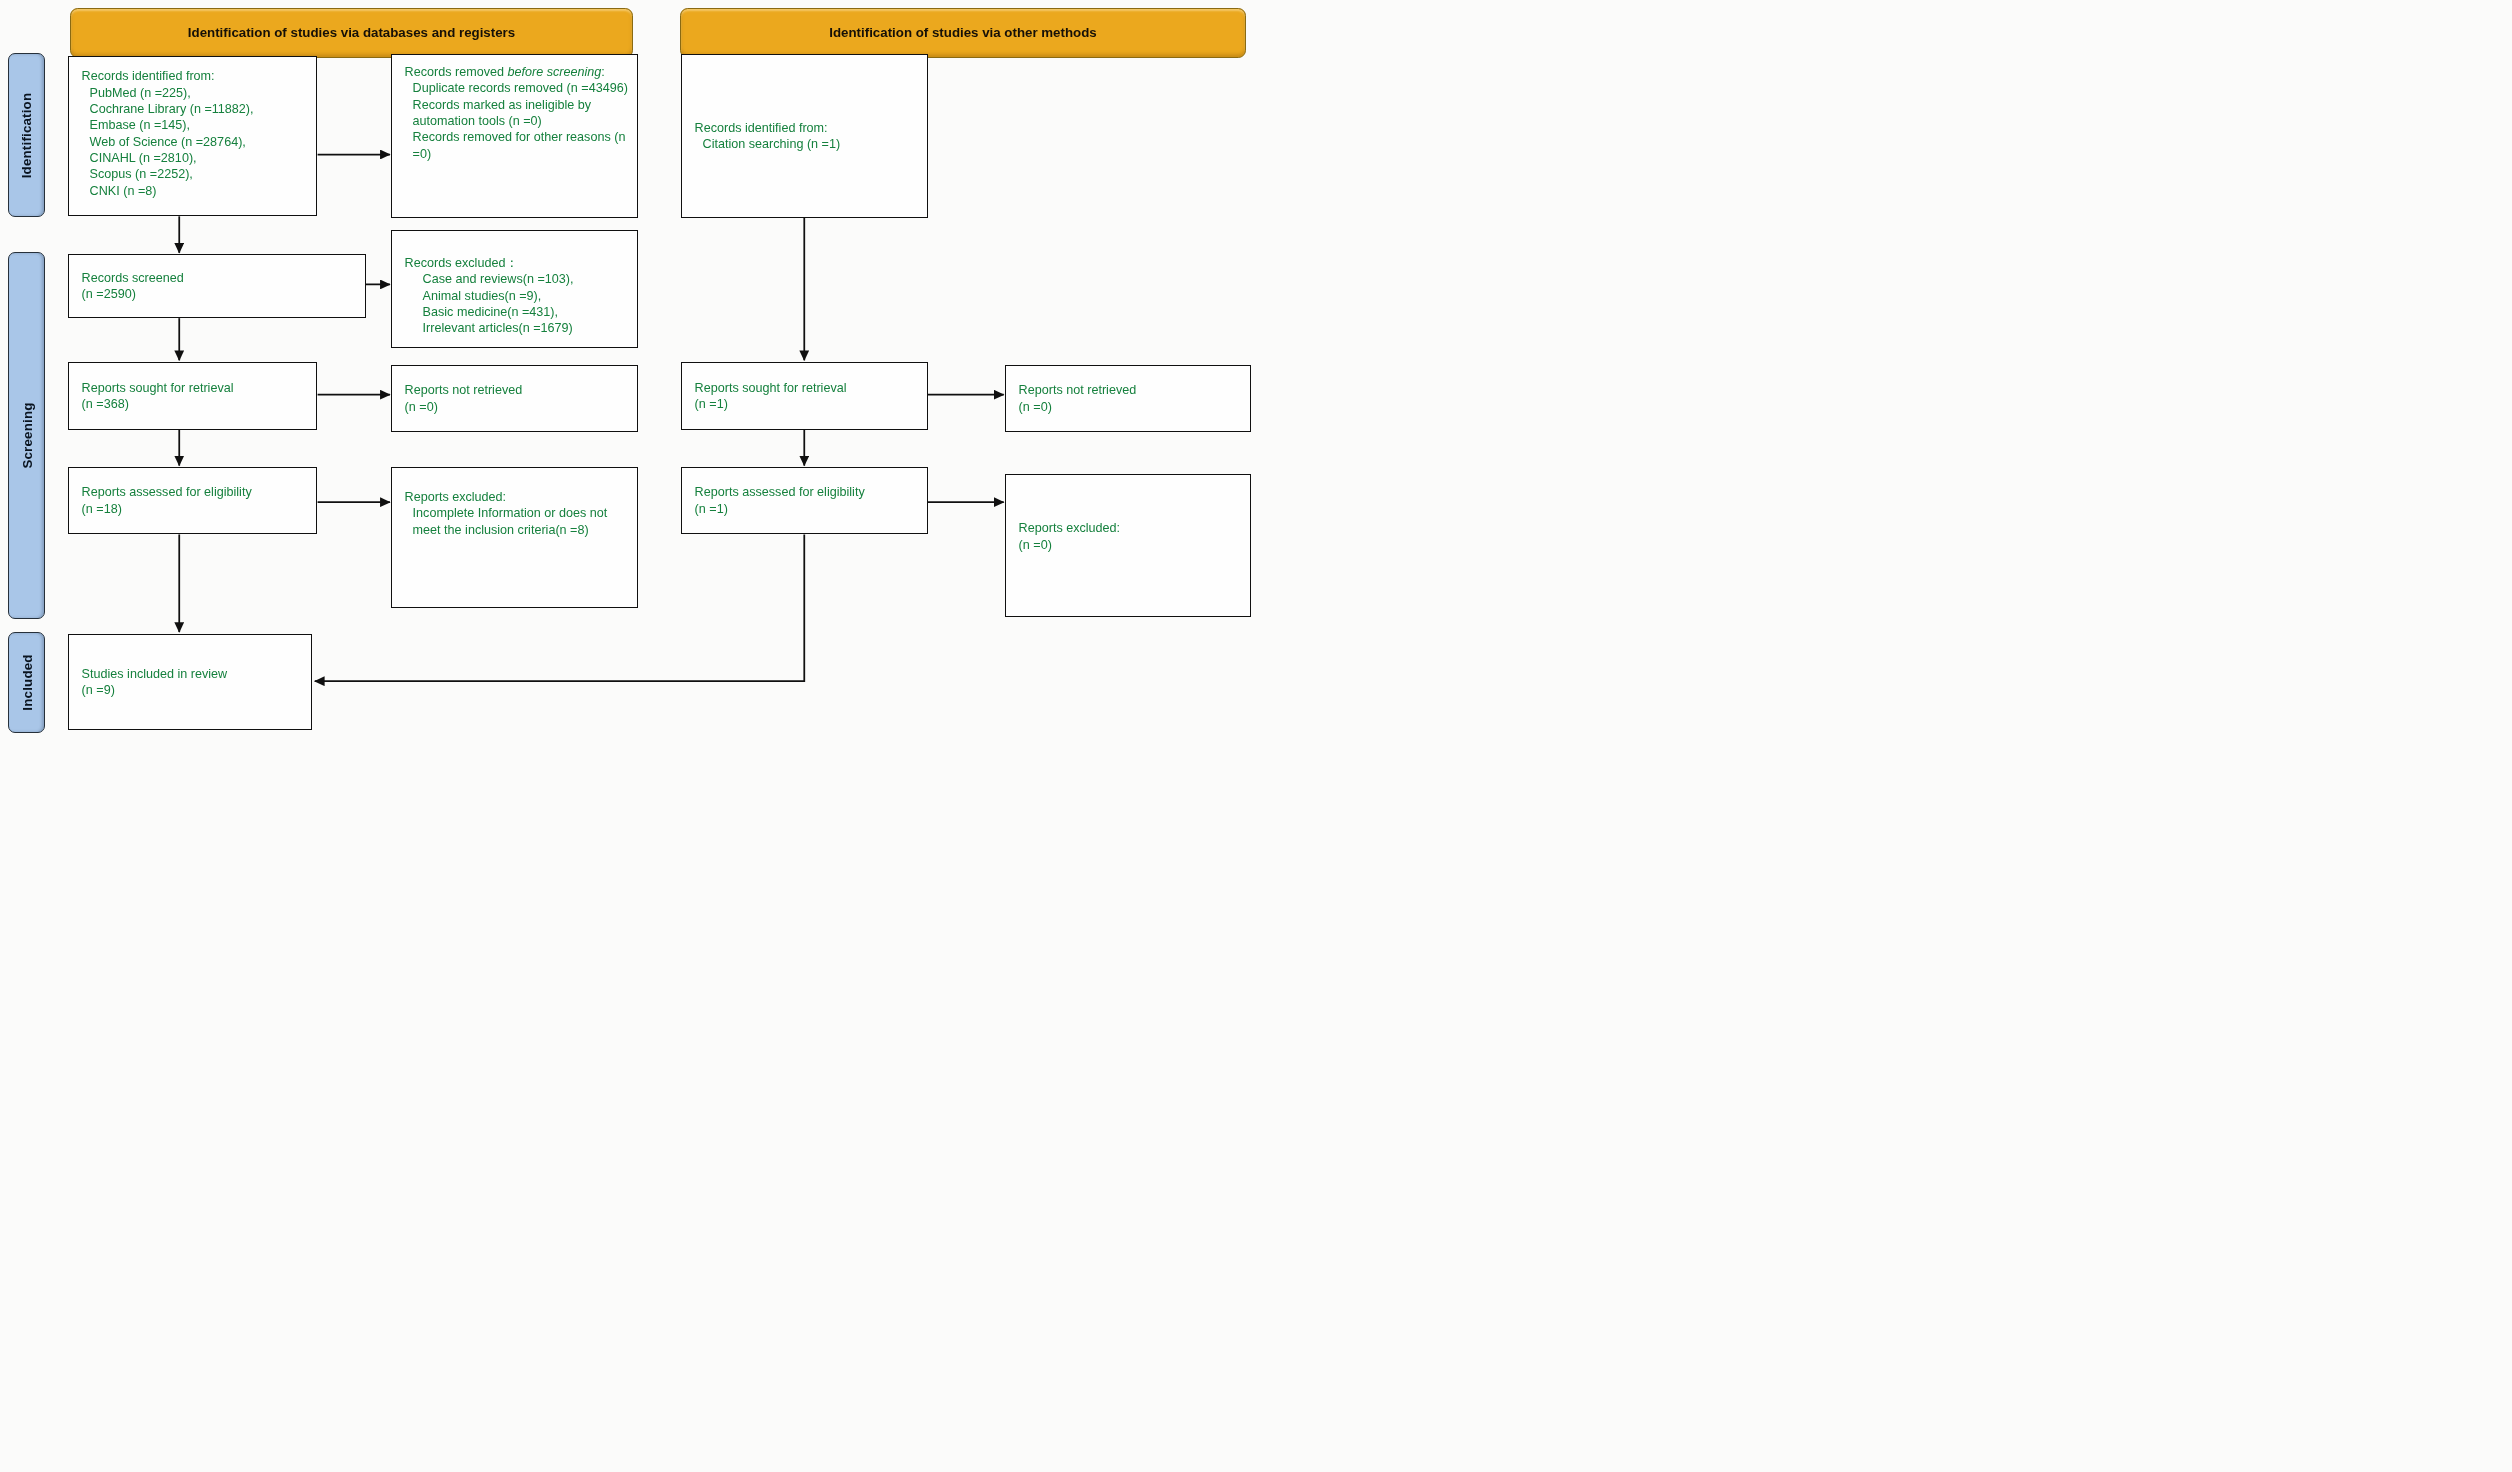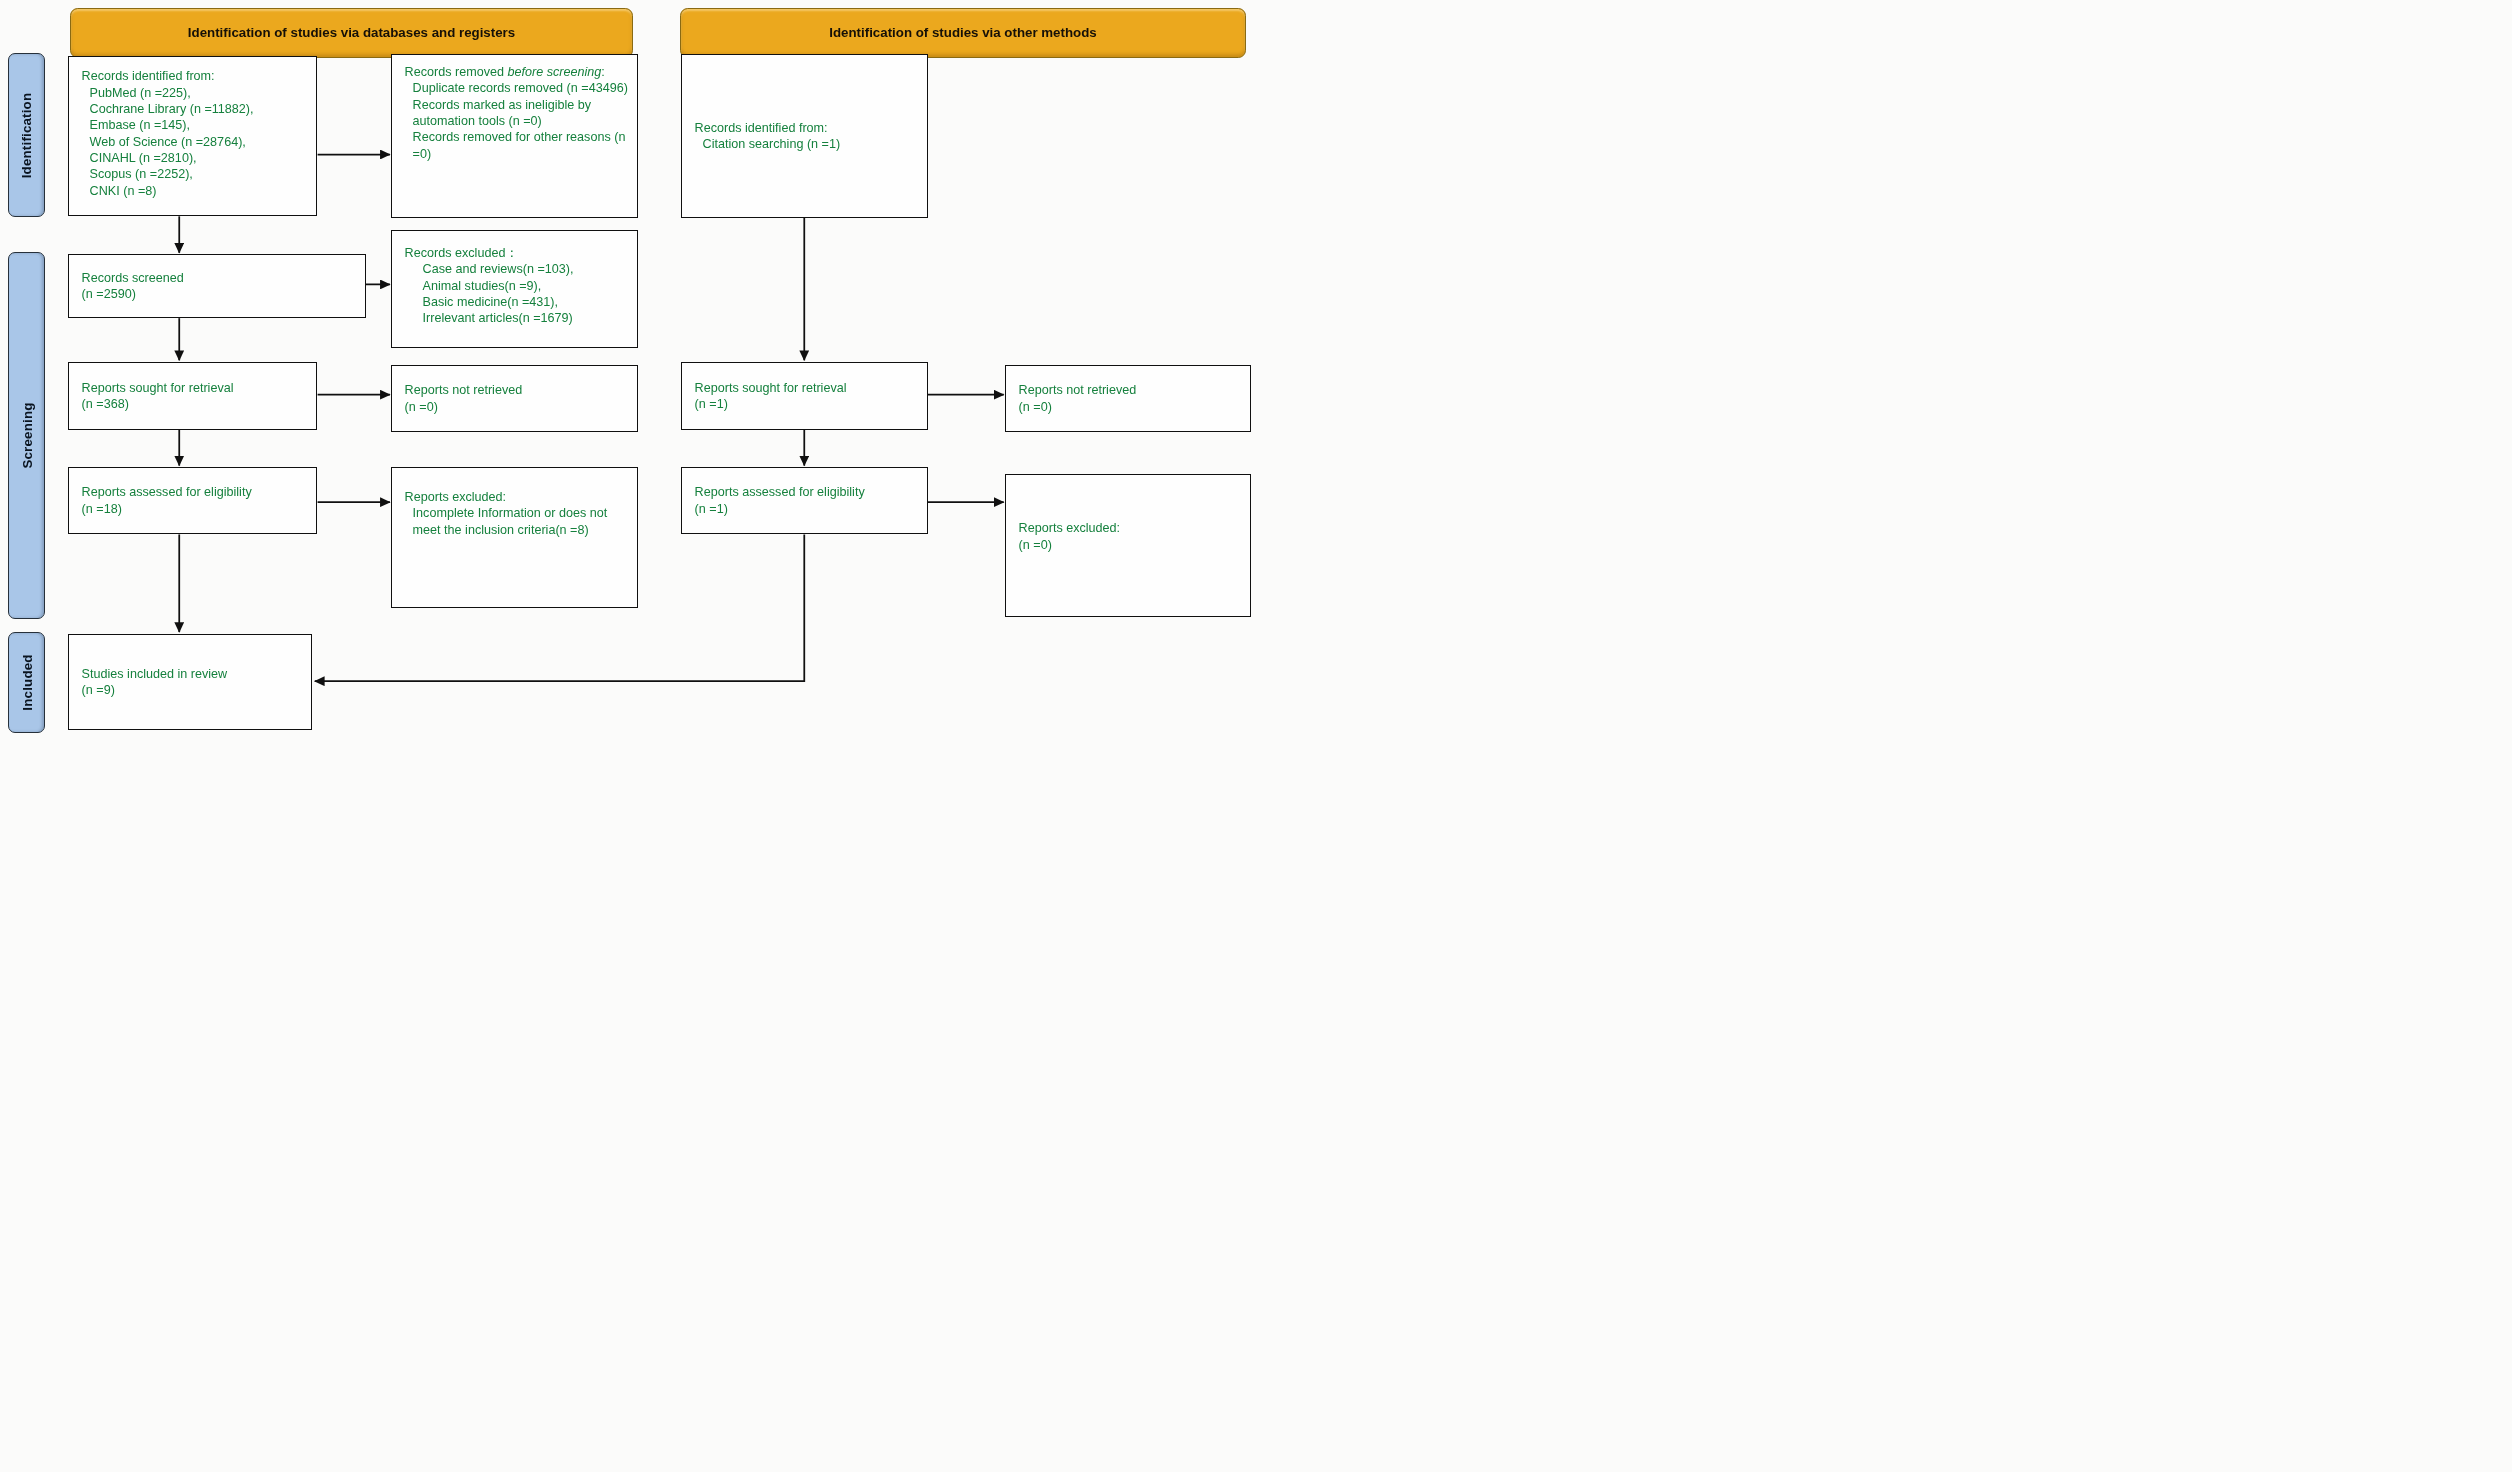--- a/index.html
+++ b/index.html
@@ -113,21 +113,21 @@
 
   <div class="box pad" style="left:391px;top:54px;width:247px;height:164px;padding-top:9px;">
     <div>
       <span>Records removed </span><i>before screening</i><span>:</span>
     </div>
     <div class="item">Duplicate records removed (n =43496)</div>
     <div class="item">Records marked as ineligible by automation tools (n =0)</div>
     <div class="item">Records removed for other reasons (n =0)</div>
   </div>
 
-  <div class="box pad" style="left:391px;top:230px;width:247px;height:118px;padding-top:14px;">
+  <div class="box pad" style="left:391px;top:230px;width:247px;height:118px;padding-top:24px;">
     <div>Records excluded：</div>
     <div class="line">Case and reviews(n =103),</div>
     <div class="line">Animal studies(n =9),</div>
     <div class="line">Basic medicine(n =431),</div>
     <div class="line">Irrelevant articles(n =1679)</div>
   </div>
 
   <div class="box center" style="left:391px;top:365px;width:247px;height:67px;">
     <div class="txt">Reports not retrieved
 (n =0)</div>

